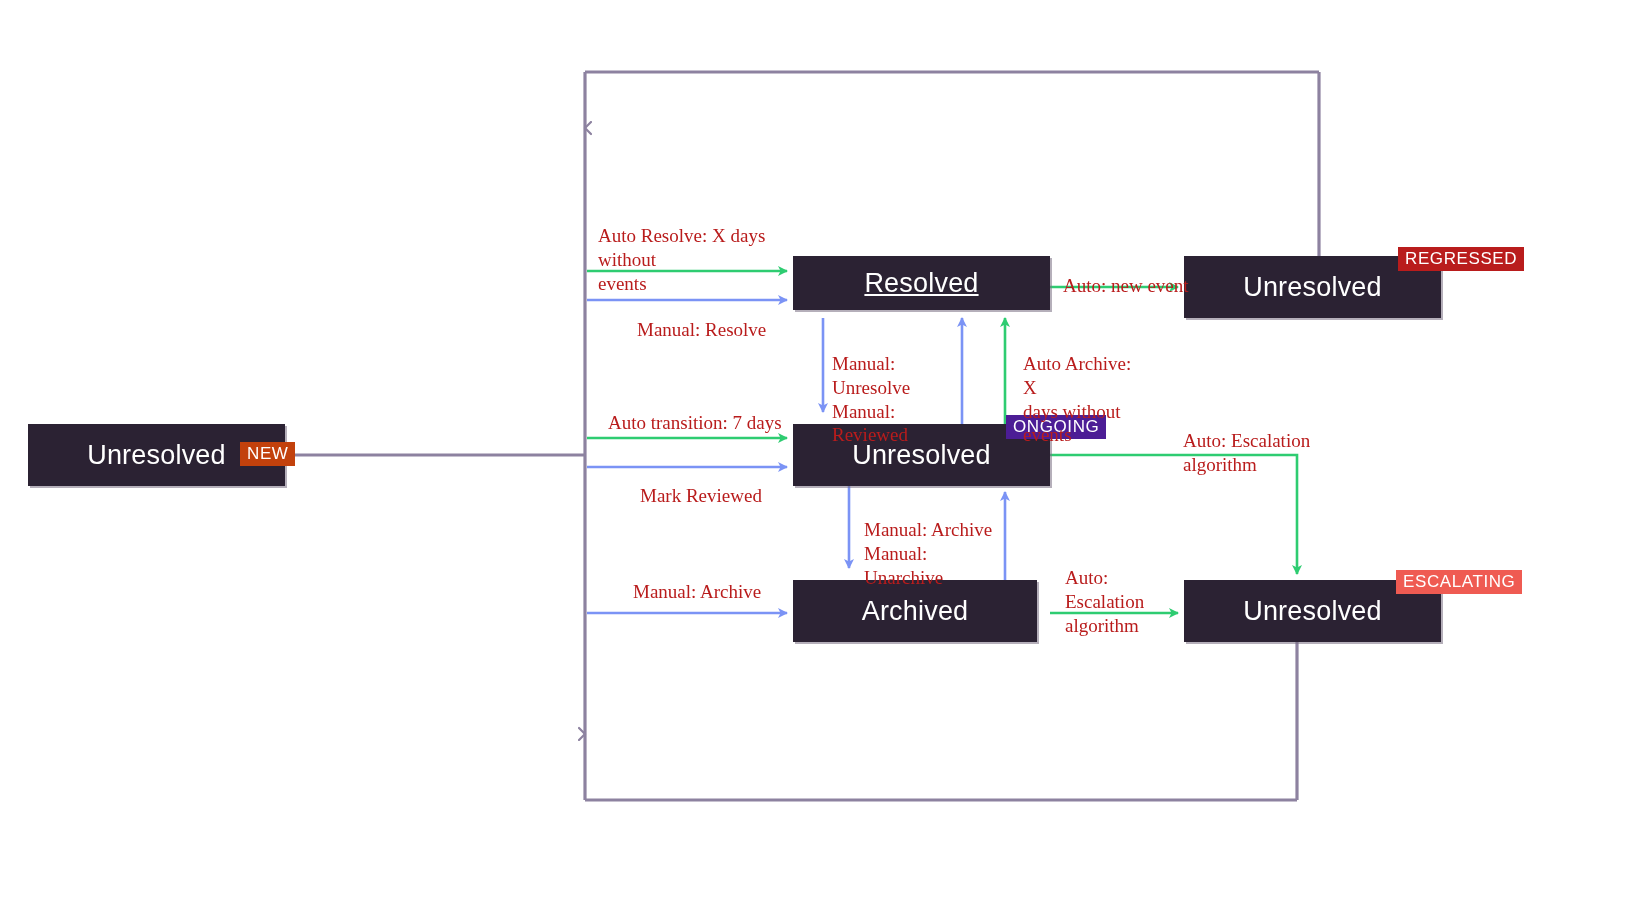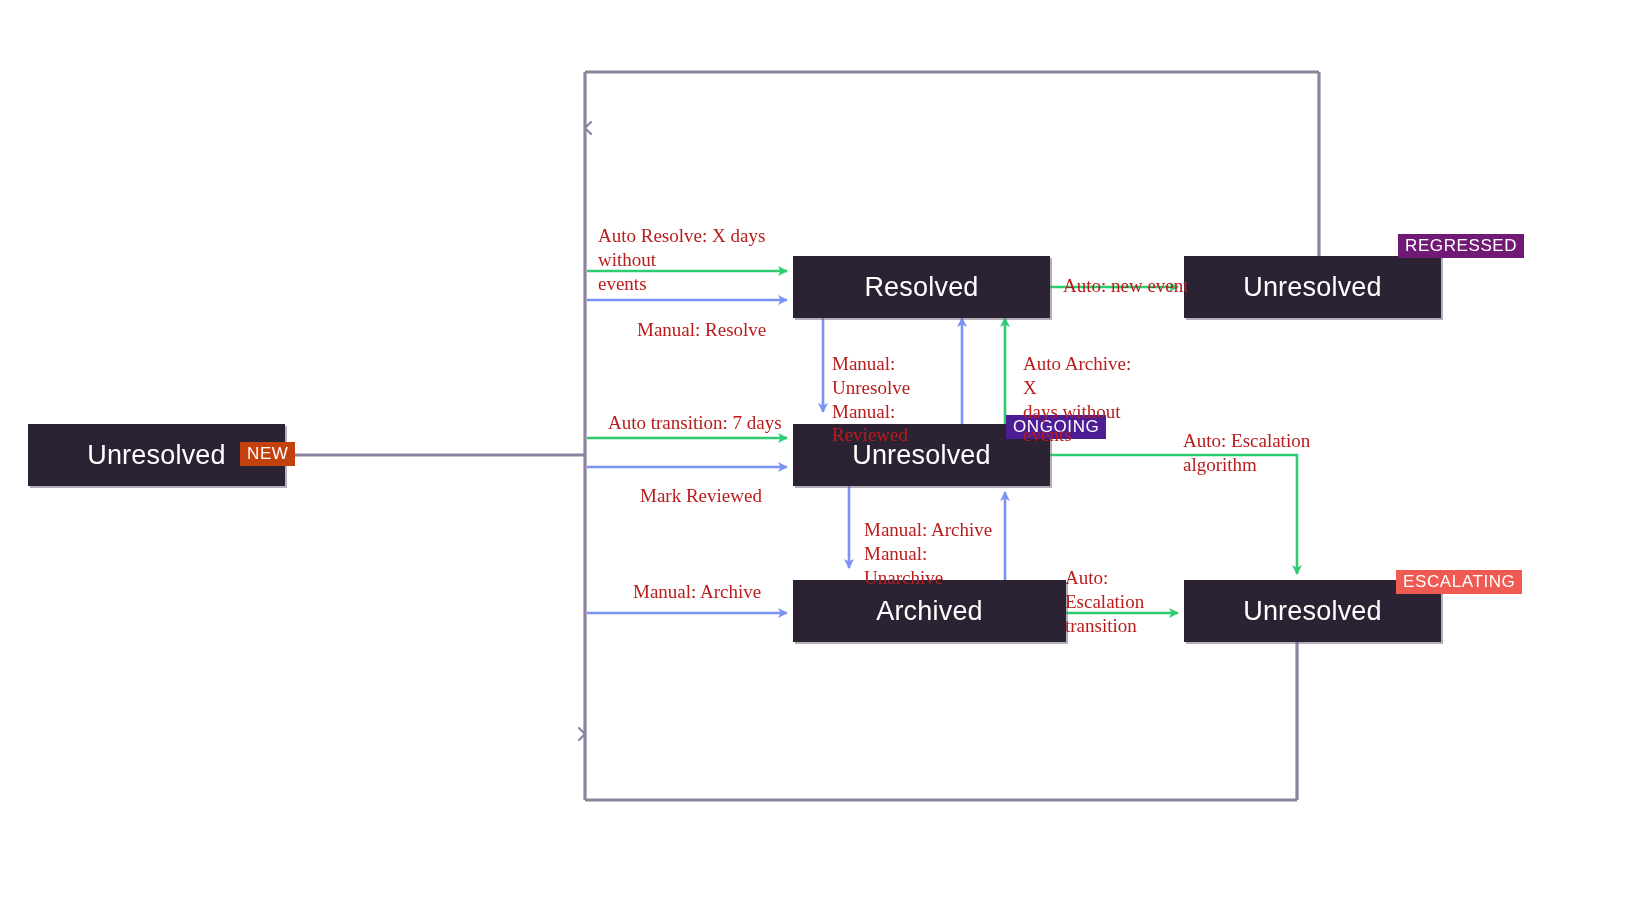--- a/index.html
+++ b/index.html
@@ -135,45 +135,45 @@
     </g>
     <g stroke="#7b93f5" stroke-width="2.6" fill="none">
       <path d="M587,613 L787,613" marker-end="url(#ah-blue)"></path>
     </g>
   </svg>
 
   <div class="node" style="left:28px; top:424px; width:257px; height:62px;">
     <span>Unresolved</span>
   </div>
 
-  <div class="node" style="left:793px; top:256px; width:257px; height:62px;">
+  <div class="node" style="left:793px; top:256px; width:257px; height:54px;text-decoration:underline;">
     <span>Resolved</span>
   </div>
 
   <div class="node" style="left:1184px; top:256px; width:257px; height:62px;">
     <span>Unresolved</span>
   </div>
 
   <div class="node" style="left:793px; top:424px; width:257px; height:62px;">
     <span>Unresolved</span>
   </div>
 
-  <div class="node" style="left:793px; top:580px; width:273px; height:62px;">
+  <div class="node" style="left:793px; top:580px; width:244px; height:62px;">
     <span>Archived</span>
   </div>
 
   <div class="node" style="left:1184px; top:580px; width:257px; height:62px;">
     <span>Unresolved</span>
   </div>
 
   <div class="badge" style="left:240px; top:442px; background:#c2410c;">
     <span>NEW</span>
   </div>
 
-  <div class="badge" style="left:1398px; top:234px; background:#701a75;">
+  <div class="badge" style="left:1398px; top:247px; background:#b91c1c;">
     <span>REGRESSED</span>
   </div>
 
   <div class="badge" style="left:1006px; top:415px; background:#4c1d95;">
     <span>ONGOING</span>
   </div>
 
   <div class="badge" style="left:1396px; top:570px; background:#ef5b52;text-align:right;">
     <span>ESCALATING</span>
   </div>
@@ -197,15 +197,15 @@
   <div class="edge-label" style="left:640px; top:484px; width:150px;">Mark Reviewed</div>
 
   <div class="edge-label" style="left:1183px; top:429px; width:200px;">Auto: Escalation algorithm</div>
 
   <div class="edge-label" style="left:864px; top:518px; width:140px;">Manual: Archive
 Manual: Unarchive</div>
 
   <div class="edge-label" style="left:633px; top:580px; width:150px;">Manual: Archive</div>
 
   <div class="edge-label" style="left:1065px; top:566px; width:125px;">Auto: Escalation
-transition</div>
+algorithm</div>
 
 </div>
 
 </body></html>

